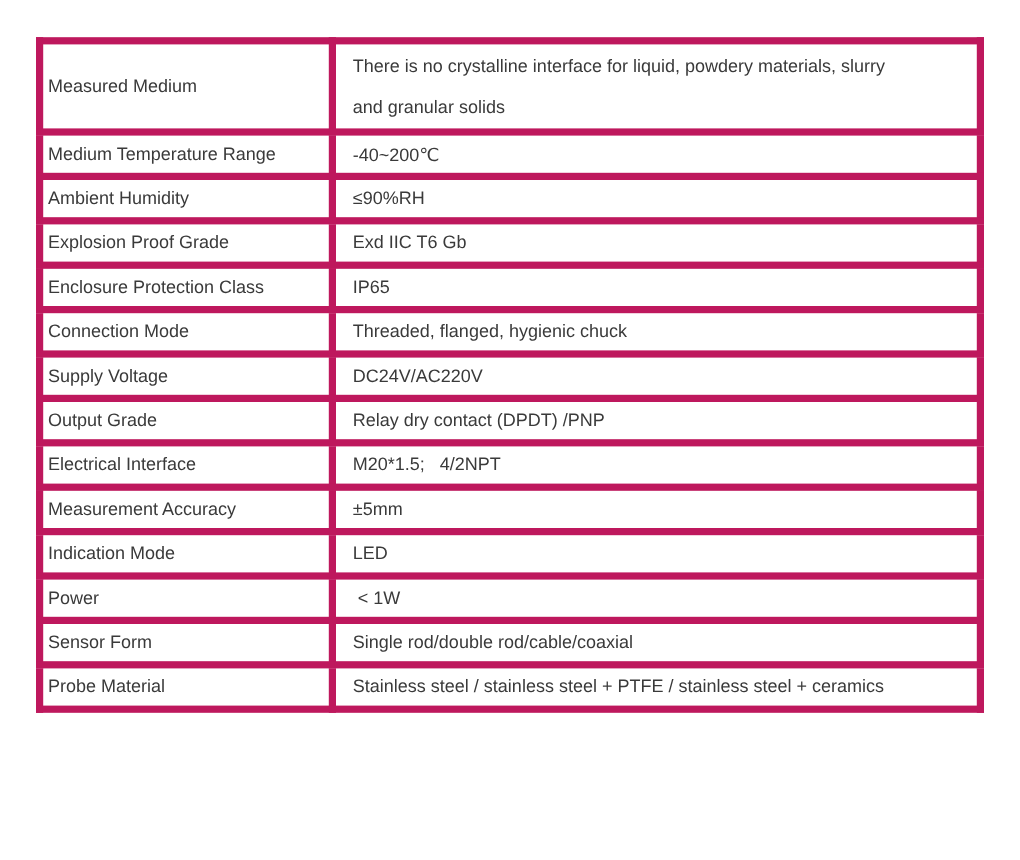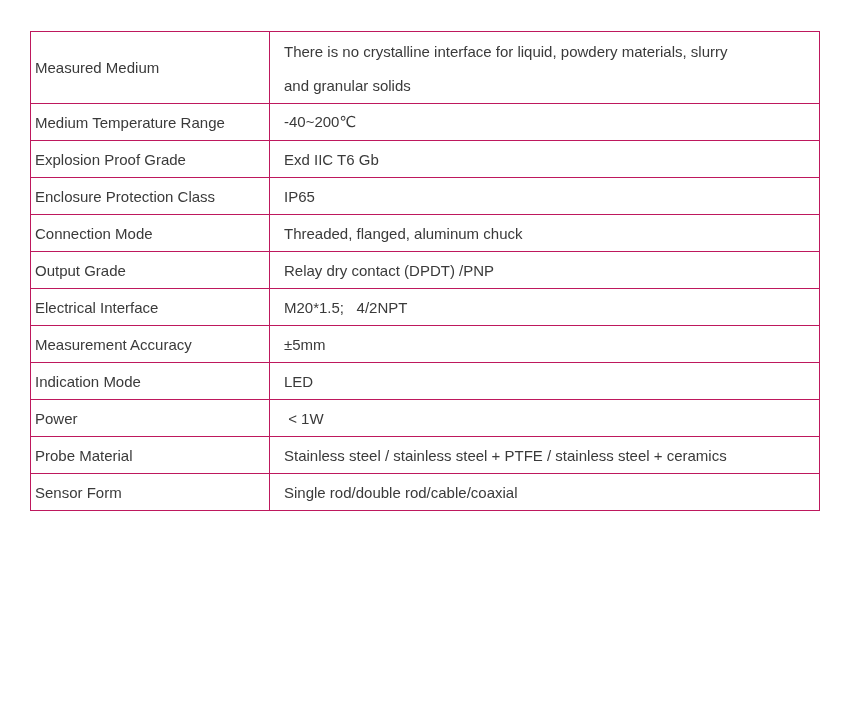--- a/index.html
+++ b/index.html
@@ -15,21 +15,21 @@
     box-sizing: border-box;
     padding: 31px 30px 0 30px;
   }
   table.spec-table {
     border-collapse: collapse;
     table-layout: fixed;
     width: 790px;
     background: #ffffff;
   }
   table.spec-table td {
-    border: 1px solid #be185d;
+    border: 6px solid #be185d;
     color: #3a3a3a;
     font-size: 15px;
     font-weight: 400;
     vertical-align: middle;
     overflow: hidden;
   }
   table.spec-table tr {
     height: 37px;
   }
   table.spec-table tr.row-tall {
@@ -57,30 +57,38 @@
       <tr class="row-tall">
         <td class="label-cell">Measured Medium</td>
         <td class="value-cell">There is no crystalline interface for liquid, powdery materials, slurry
 and granular solids</td>
       </tr>
       <tr>
         <td class="label-cell">Medium Temperature Range</td>
         <td class="value-cell">-40~200℃</td>
       </tr>
       <tr>
+        <td class="label-cell">Ambient Humidity</td>
+        <td class="value-cell">≤90%RH</td>
+      </tr>
+      <tr>
         <td class="label-cell">Explosion Proof Grade</td>
         <td class="value-cell">Exd IIC T6 Gb</td>
       </tr>
       <tr>
         <td class="label-cell">Enclosure Protection Class</td>
         <td class="value-cell">IP65</td>
       </tr>
       <tr>
         <td class="label-cell">Connection Mode</td>
-        <td class="value-cell">Threaded, flanged, aluminum chuck</td>
+        <td class="value-cell">Threaded, flanged, hygienic chuck</td>
+      </tr>
+      <tr>
+        <td class="label-cell">Supply Voltage</td>
+        <td class="value-cell">DC24V/AC220V</td>
       </tr>
       <tr>
         <td class="label-cell">Output Grade</td>
         <td class="value-cell">Relay dry contact (DPDT) /PNP</td>
       </tr>
       <tr>
         <td class="label-cell">Electrical Interface</td>
         <td class="value-cell">M20*1.5;   4/2NPT</td>
       </tr>
       <tr>
@@ -89,22 +97,22 @@
       </tr>
       <tr>
         <td class="label-cell">Indication Mode</td>
         <td class="value-cell">LED</td>
       </tr>
       <tr>
         <td class="label-cell">Power</td>
         <td class="value-cell"> &lt; 1W</td>
       </tr>
       <tr>
+        <td class="label-cell">Sensor Form</td>
+        <td class="value-cell">Single rod/double rod/cable/coaxial</td>
+      </tr>
+      <tr>
         <td class="label-cell">Probe Material</td>
         <td class="value-cell">Stainless steel / stainless steel + PTFE / stainless steel + ceramics</td>
-      </tr>
-      <tr>
-        <td class="label-cell">Sensor Form</td>
-        <td class="value-cell">Single rod/double rod/cable/coaxial</td>
       </tr>
     </tbody>
   </table>
 </div>
 
 </body></html>

